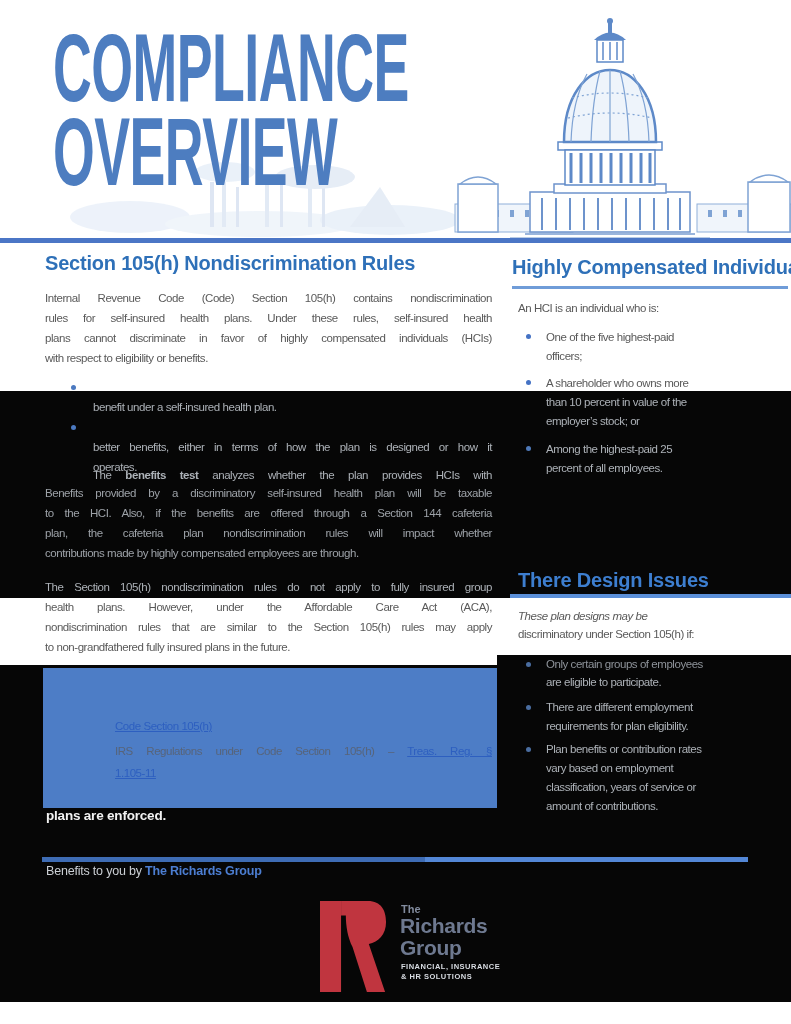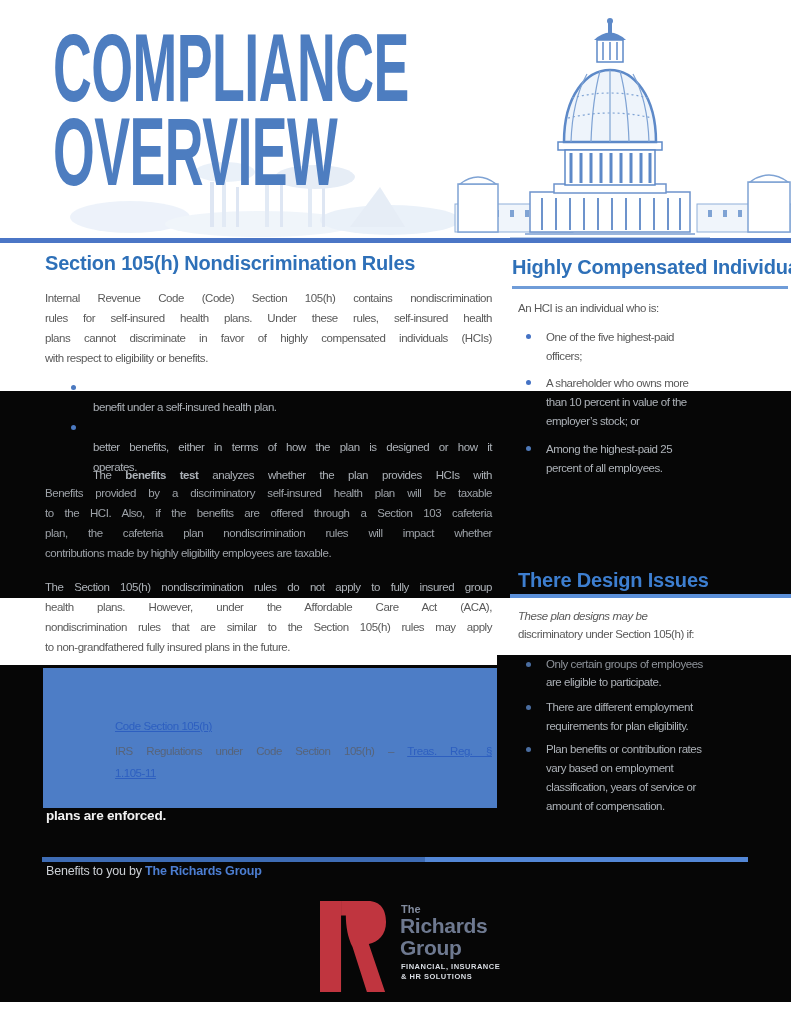--- a/index.html
+++ b/index.html
@@ -164,23 +164,23 @@
 
   <div class="dot" style="left:71px;top:385px;"></div>
   <div class="ln onblack" style="left:93px;top:397px;width:399px;">benefit under a self-insured health plan.</div>
 
   <div class="dot" style="left:71px;top:425px;"></div>
   <div class="ln j onblack" style="left:93px;top:417px;width:399px;margin-top:48px;"><span>The </span><span class="b">benefits test</span><span> analyzes whether the plan provides HCIs with</span></div>
   <div class="ln j onblack" style="left:93px;top:437px;width:399px;">better benefits, either in terms of how the plan is designed or how it</div>
   <div class="ln onblack" style="left:93px;top:457px;width:399px;">operates.</div>
 
   <div class="ln j dim-onblack" style="left:45px;top:483px;width:447px;">Benefits provided by a discriminatory self-insured health plan will be taxable</div>
-  <div class="ln j dim-onblack" style="left:45px;top:503px;width:447px;">to the HCI. Also, if the benefits are offered through a Section 103 cafeteria</div>
+  <div class="ln j dim-onblack" style="left:45px;top:503px;width:447px;">to the HCI. Also, if the benefits are offered through a Section 144 cafeteria</div>
   <div class="ln j dim-onblack" style="left:45px;top:523px;width:447px;">plan, the cafeteria plan nondiscrimination rules will impact whether</div>
-  <div class="ln dim-onblack" style="left:45px;top:543px;width:447px;">contributions made by highly eligibility employees are taxable.</div>
+  <div class="ln dim-onblack" style="left:45px;top:543px;width:447px;">contributions made by highly compensated employees are through.</div>
 
   <div class="ln j onblack" style="left:45px;top:577px;width:447px;">The Section 105(h) nondiscrimination rules do not apply to fully insured group</div>
   <div class="ln j" style="left:45px;top:597px;width:447px;">health plans. However, under the Affordable Care Act (ACA),</div>
   <div class="ln j" style="left:45px;top:617px;width:447px;">nondiscrimination rules that are similar to the Section 105(h) rules may apply</div>
   <div class="ln" style="left:45px;top:637px;width:447px;">to non-grandfathered fully insured plans in the future.</div>
 
   <div class="resbox"></div>
   <a class="ln reslink" style="left:115px;top:716px;width:380px;">Code Section 105(h)</a>
   <div class="ln j" style="left:115px;top:741px;width:377px;"><span class="resmuted">IRS Regulations under Code Section 105(h) – </span><a class="reslink">Treas. Reg. §</a></div>
   <a class="ln reslink" style="left:115px;top:763px;width:200px;">1.105-11</a>
@@ -216,21 +216,21 @@
   <div class="ln onblack" style="left:546px;top:672px;width:238px;">are eligible to participate.</div>
 
   <div class="dot" style="left:526px;top:705px;background:#4a6da0;"></div>
   <div class="ln onblack" style="left:546px;top:697px;width:238px;">There are different employment</div>
   <div class="ln onblack" style="left:546px;top:716px;width:238px;">requirements for plan eligibility.</div>
 
   <div class="dot" style="left:526px;top:747px;background:#4a6da0;"></div>
   <div class="ln onblack" style="left:546px;top:739px;width:238px;">Plan benefits or contribution rates</div>
   <div class="ln onblack" style="left:546px;top:758px;width:238px;">vary based on employment</div>
   <div class="ln onblack" style="left:546px;top:777px;width:238px;">classification, years of service or</div>
-  <div class="ln onblack" style="left:546px;top:796px;width:238px;">amount of compensation.</div>
+  <div class="ln onblack" style="left:546px;top:796px;width:238px;">amount of contributions.</div>
 
   <div class="foot-rule"></div>
   <div class="foot-rule-bright"></div>
 
   <div class="provided"><span>Benefits to you by </span><span class="brand">The Richards Group</span></div>
 
   <svg class="abs" style="left:320px;top:899px;z-index:3;" width="67" height="95" viewBox="0 0 70 95">
     <path d="M0 0 H22 V95 H0 Z" fill="#c0353f"></path>
     <path d="M22 0 H50 C64 0 69 10 69 22 C69 35 61 43 51 45 L68 95 H49 L34 48 C29 38 27 26 27 15 L22 15 Z" fill="#c0353f"></path>
   </svg>

